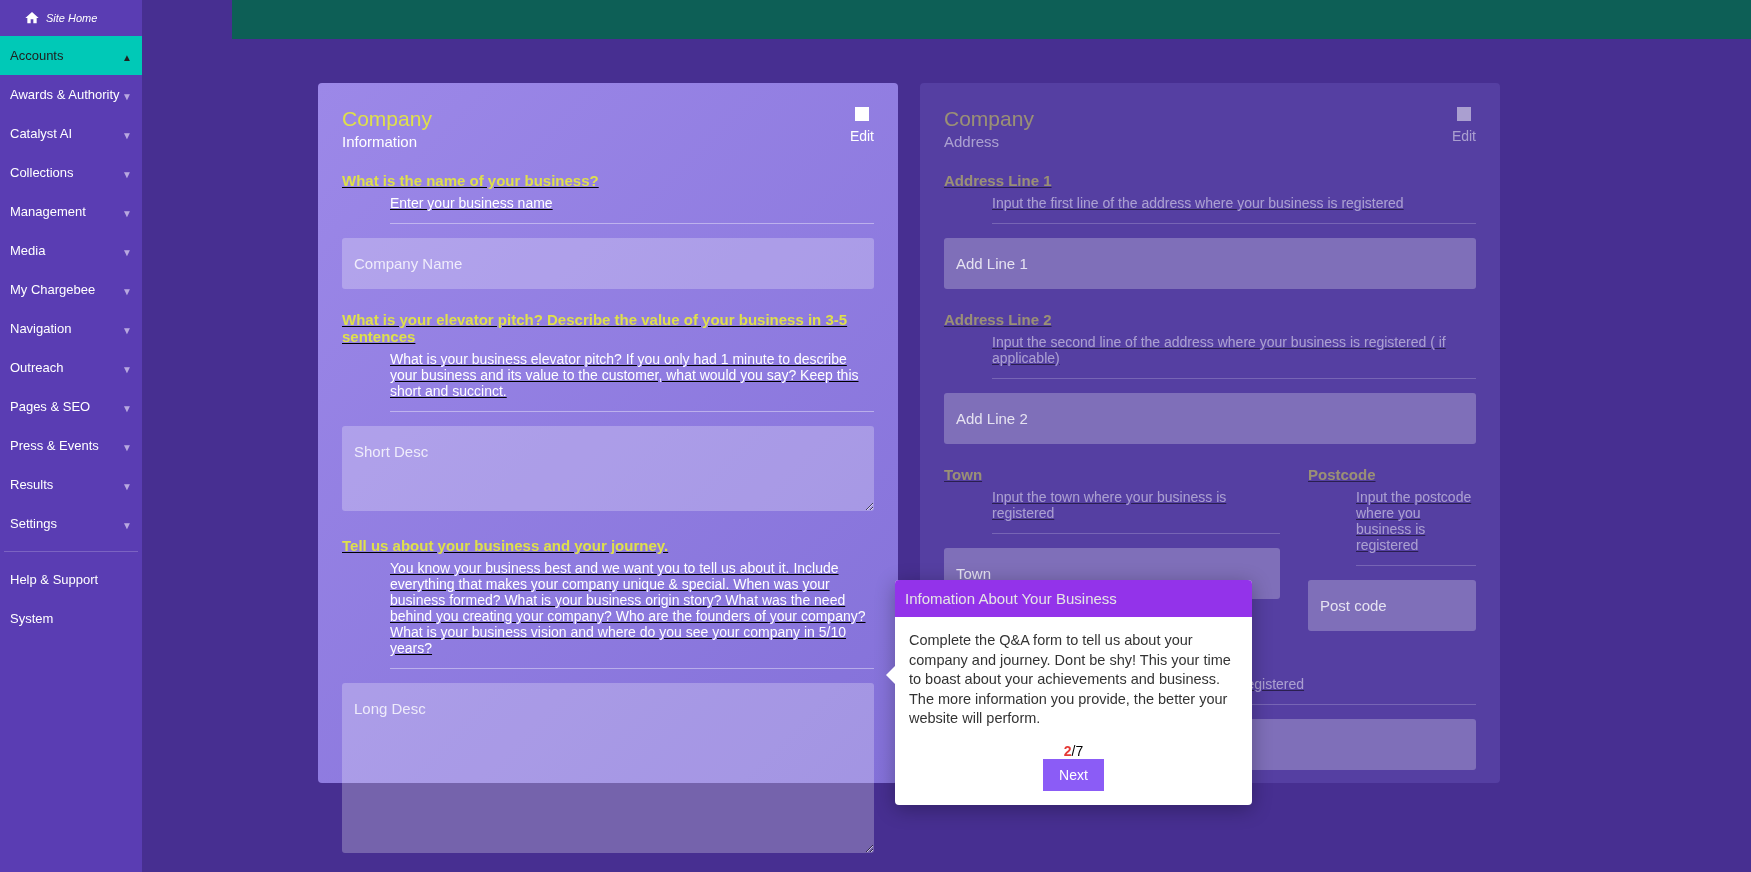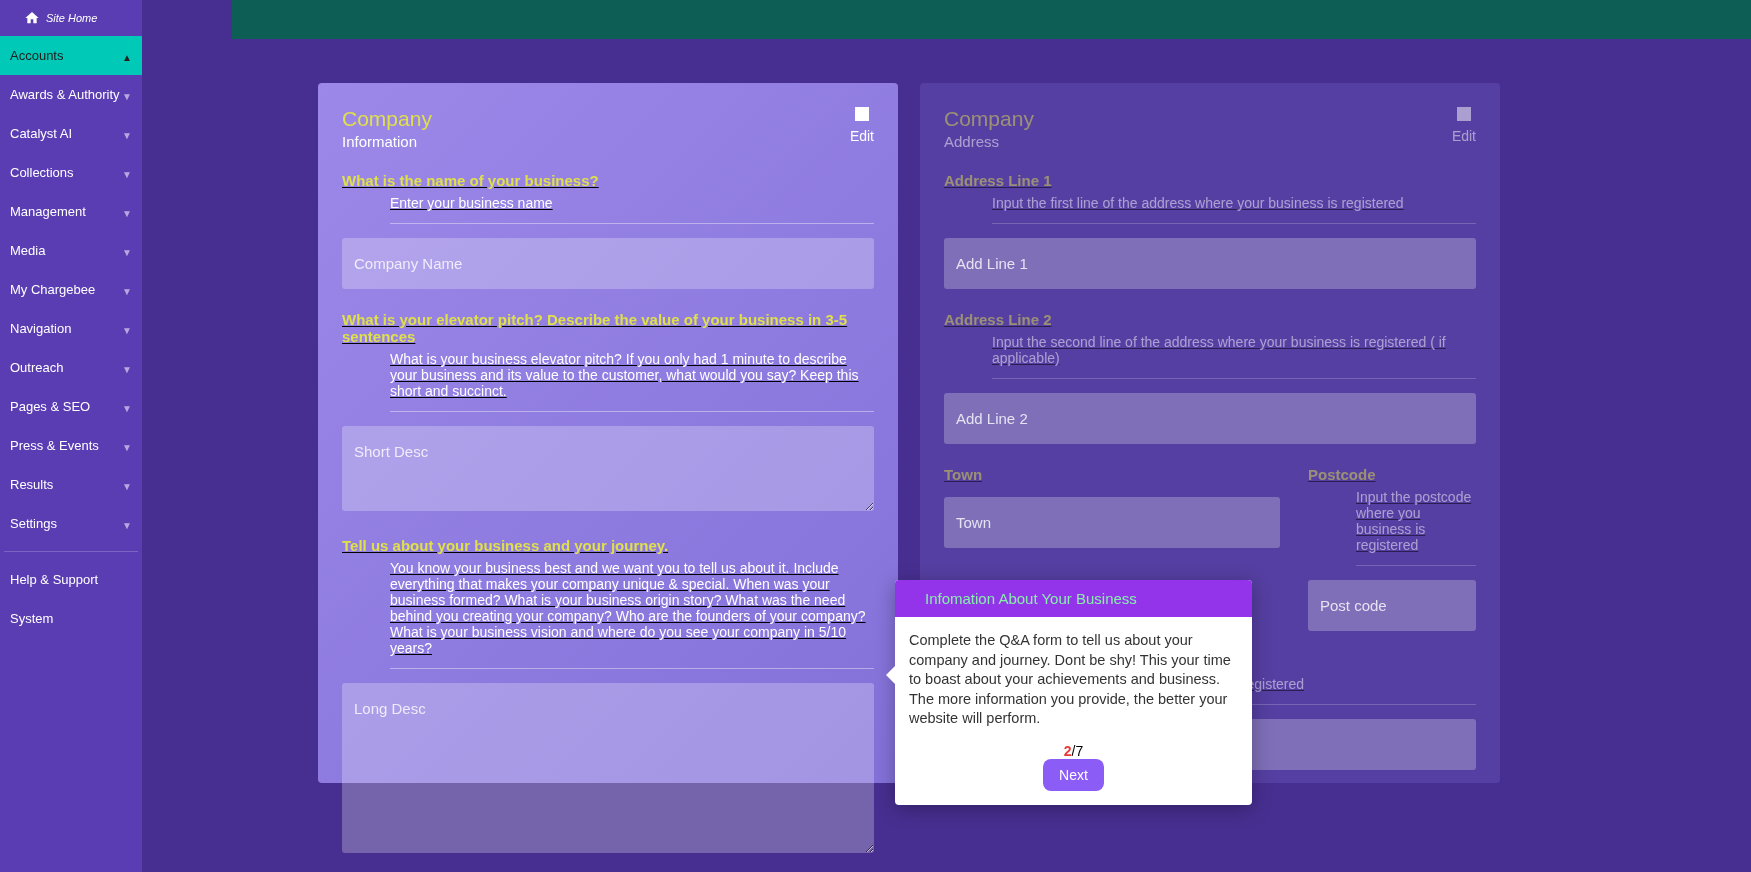--- a/index.html
+++ b/index.html
@@ -177,22 +177,22 @@
   left: -9px;
   top: 86px;
   width: 0;
   height: 0;
   border-top: 9px solid transparent;
   border-bottom: 9px solid transparent;
   border-right: 9px solid #fff;
 }
 .tooltip-header {
   background: #9333ea;
-  color: #86efac;
-  padding: 10px 30px;
+  color: #e5e5e5;
+  padding: 10px 10px;
   font-size: 15px;
   border-radius: 4px 4px 0 0;
 }
 .tooltip-body {
   padding: 14px 14px 14px 14px;
   color: #333;
   font-size: 14.5px;
   line-height: 1.35;
 }
 .tooltip-footer {
@@ -204,21 +204,21 @@
 }
 .tooltip-step {
   font-size: 14px;
 }
 .tooltip-step .cur { color: #e53935; font-weight: bold; }
 .tooltip-next {
   background: #8b5cf6;
   color: #fff;
   border: none;
   padding: 8px 16px;
-  border-radius: 8px;
+  border-radius: 0;
   font-size: 14px;
   cursor: pointer;
 }
 </style>
 </head>
 <body>
 
 <div class="sidebar">
   <div class="site-home">
     <svg class="home-icon" viewBox="0 0 24 24" fill="#fff">
@@ -341,20 +341,21 @@
   <div class="field-group">
     <div class="field-label">Address Line 2</div>
     <div class="field-help">Input the second line of the address where your business is registered ( if applicable)</div>
     <input class="field-input" placeholder="Add Line 2" style="">
   </div>
 
   <div class="field-row">
     <div class="field-col">
       <div class="field-group">
         <div class="field-label">Town</div>
+        <div class="field-help">Input the town where your business is registered</div>
         <input class="field-input" placeholder="Town" style="">
       </div>
     </div>
     <div class="field-col" style="flex:0.5">
       <div class="field-group">
         <div class="field-label">Postcode</div>
         <div class="field-help">Input the postcode where you business is registered</div>
         <input class="field-input" placeholder="Post code" style="">
       </div>
     </div>

